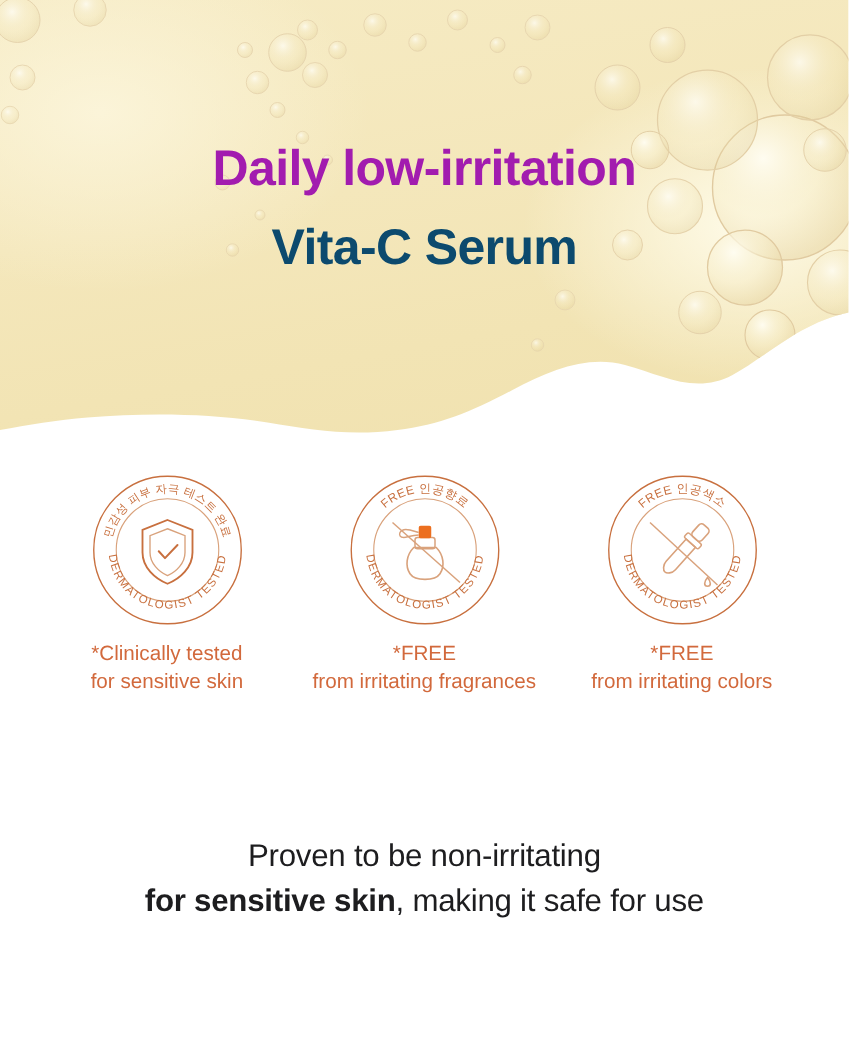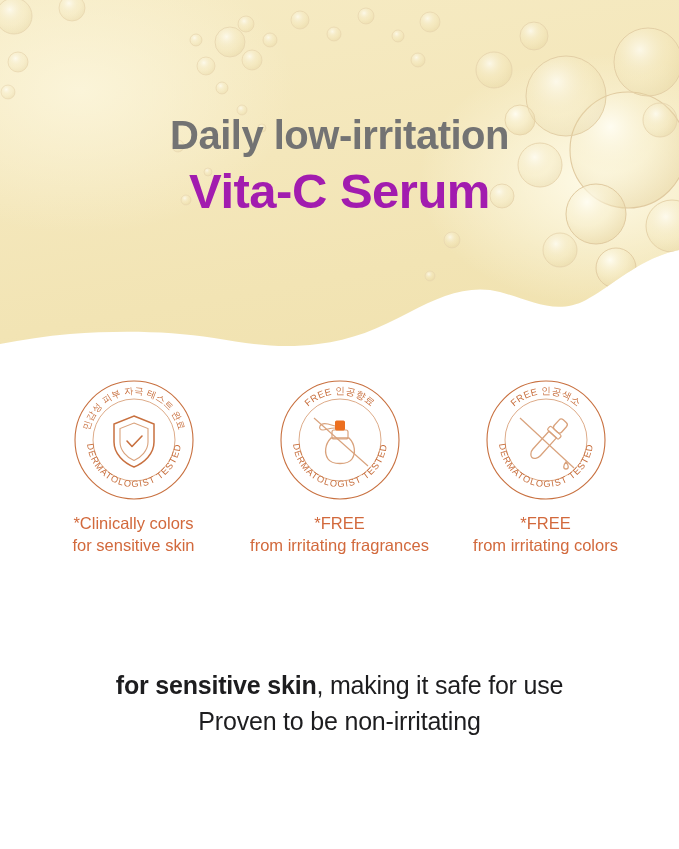--- a/index.html
+++ b/index.html
@@ -47,30 +47,30 @@
     top: 112px;
     left: 0;
     width: 679px;
     text-align: center;
     z-index: 5;
   }
   .headline-line1 {
     font-size: 40px;
     font-weight: bold;
     letter-spacing: -0.5px;
-    color: #737373;
+    color: #a21caf;
     line-height: 1.18;
   }
   .headline-line2 {
-    font-size: 49px;
+    font-size: 40px;
     font-weight: bold;
     letter-spacing: -0.5px;
-    color: #a21caf;
+    color: #0c4a6e;
     line-height: 1.18;
-    margin-top: 4px;
+    margin-top: 16px;
   }
 
   
   .badges {
     position: absolute;
     top: 378px;
     left: 0;
     width: 679px;
     display: flex;
     justify-content: space-between;
@@ -199,21 +199,21 @@
         </text>
         <text font-size="9.2" font-family="'Liberation Sans', sans-serif" fill="#c8703f" letter-spacing="1.1">
           <textPath href="#arcBot1" startOffset="50%" text-anchor="middle">DERMATOLOGIST TESTED</textPath>
         </text>
 
         <path d="M62,38 L82,46 L82,64 C82,76 72,85 62,89 C52,85 42,76 42,64 L42,46 Z" fill="none" stroke="#c8703f" stroke-width="1.5"></path>
         <path d="M62,45 L76,50.5 L76,64 C76,72.5 69,79.5 62,82.5 C55,79.5 48,72.5 48,64 L48,50.5 Z" fill="none" stroke="#d9a27c" stroke-width="1.1"></path>
         <path d="M55,63 L60,68.5 L70,58" fill="none" stroke="#c8703f" stroke-width="1.6" stroke-linecap="round" stroke-linejoin="round"></path>
       </svg>
       <div class="badge-caption">
-        <div>*Clinically colors</div>
+        <div>*Clinically tested</div>
         <div>for sensitive skin</div>
       </div>
     </div>
 
     <div class="badge-col">
       <svg class="badge-seal" viewBox="0 0 124 124">
         <defs>
           <path id="arcTop2" d="M 16,62 A 46,46 0 0 1 108,62"></path>
           <path id="arcBot2" d="M 15,62 A 47,47 0 0 0 109,62"></path>
         </defs>
@@ -263,17 +263,17 @@
       </svg>
       <div class="badge-caption">
         <div>*FREE</div>
         <div>from irritating colors</div>
       </div>
     </div>
 
   </div>
 
   <div class="statement">
+    <div class="statement-line">Proven to be non-irritating</div>
     <div class="statement-line"><span class="statement-strong">for sensitive skin</span><span>, making it safe for use</span></div>
-    <div class="statement-line">Proven to be non-irritating</div>
   </div>
 
 </div>
 
 </body></html>

